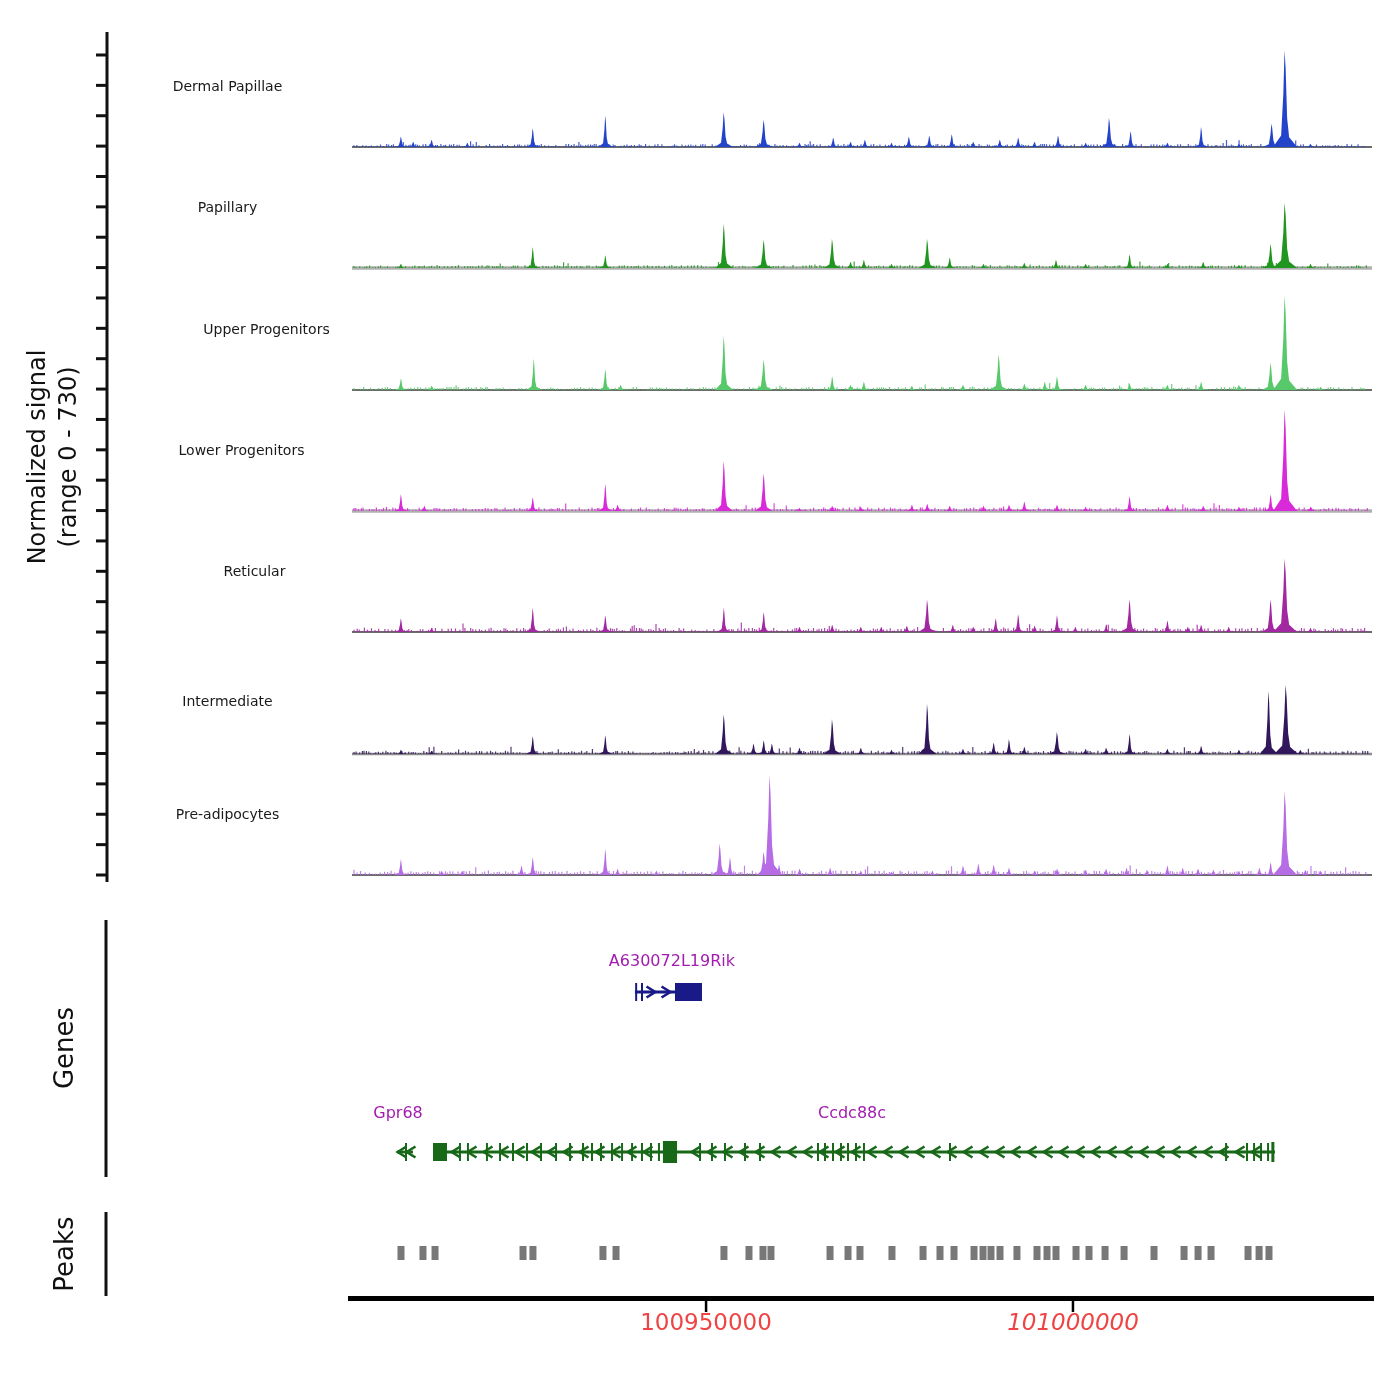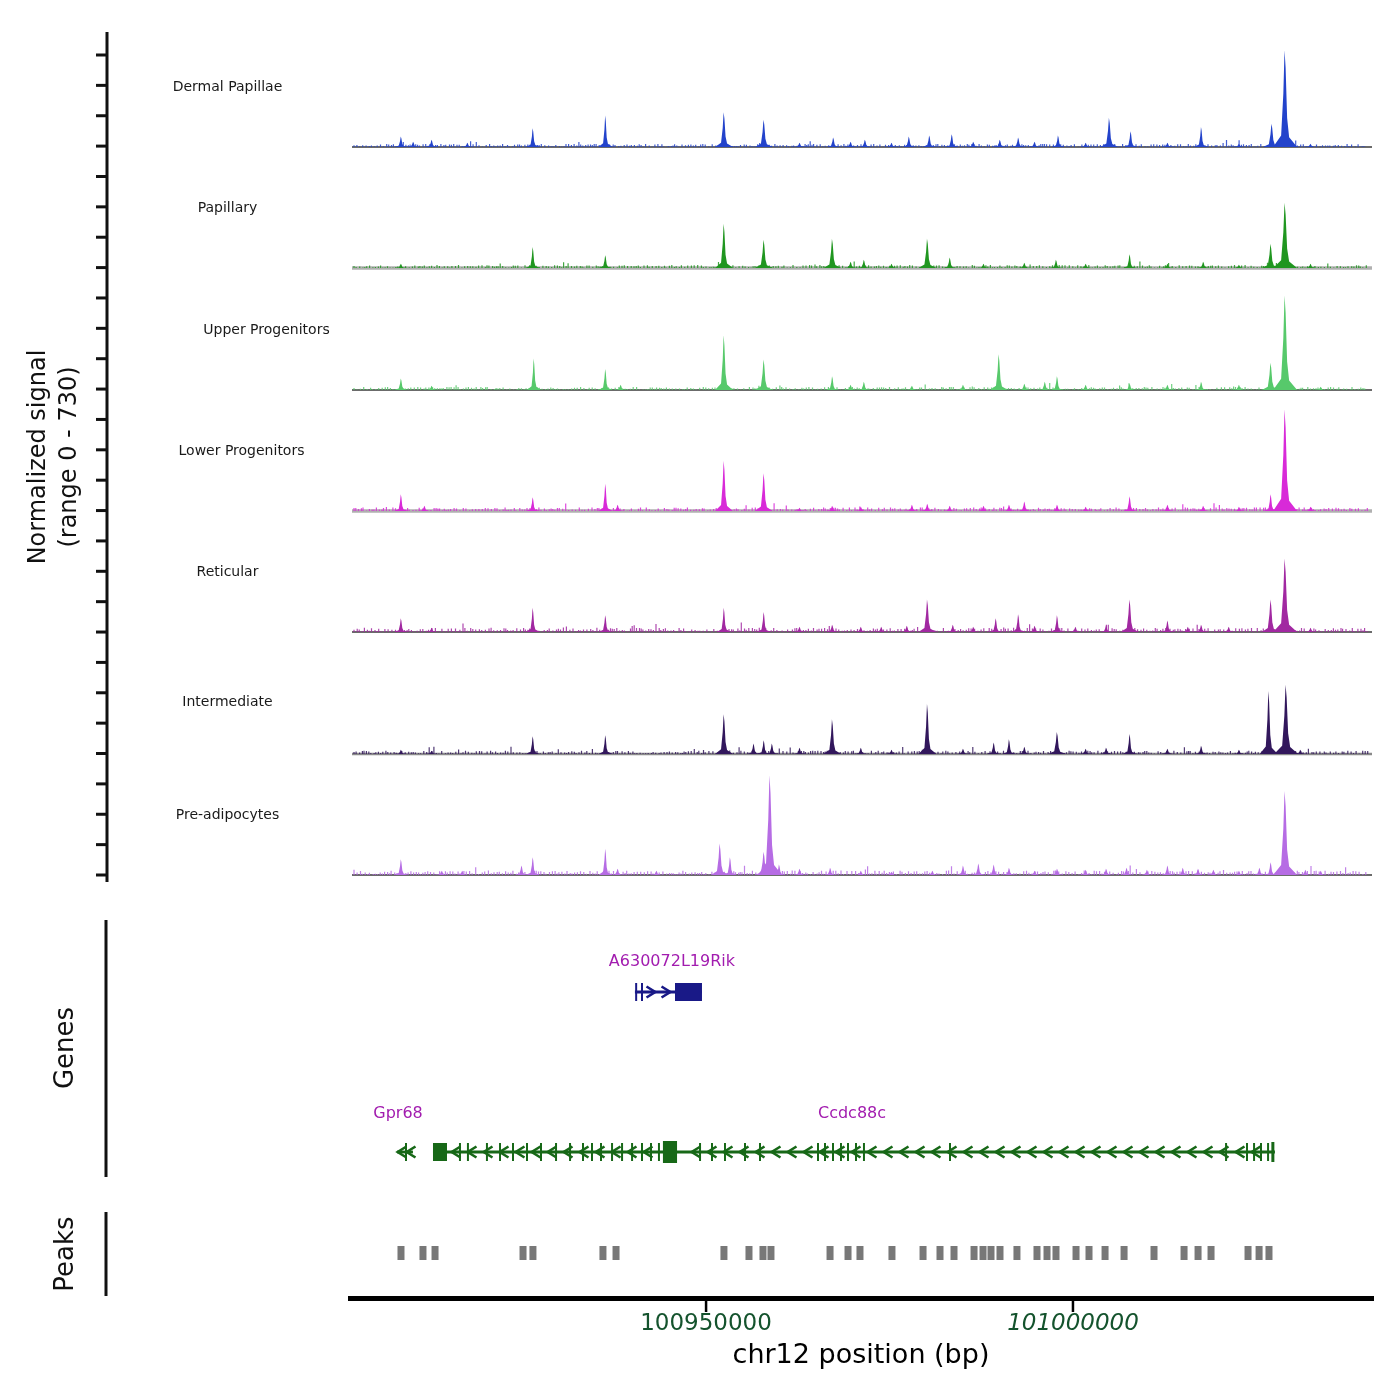--- a/index.html
+++ b/index.html
@@ -6,21 +6,21 @@
   body{width:1400px;height:1400px;position:relative;font-family:"DejaVu Sans","Liberation Sans",sans-serif;}
   .figure{position:absolute;inset:0;}
   #gfx{position:absolute;left:0;top:0;}
   .abs{position:absolute;}
   .center{transform:translate(-50%,-50%);}
   .rot{transform:translate(-50%,-50%) rotate(-90deg);white-space:nowrap;}
   .ylab{font-size:24px;color:#111;text-align:center;line-height:31px;}
   .track-label{font-size:14px;color:#1a1a1a;text-align:center;white-space:nowrap;}
   .section-label{font-size:26px;color:#111;}
   .gene-label{font-size:16px;color:#a21caf;white-space:nowrap;}
-  .xtick-label{font-size:23px;color:#14532d;white-space:nowrap;}
+  .xtick-label{font-size:23px;color:#ef4444;white-space:nowrap;}
   .x-title{font-size:27px;color:#000;white-space:nowrap;}
 </style>
 </head>
 <body>
 
 <div class="figure">
   <svg id="gfx" width="1400" height="1400">
       <line x1="107" y1="32" x2="107" y2="882" stroke="#111" stroke-width="3"></line>
       <line x1="96" y1="55" x2="107" y2="55" stroke="#111" stroke-width="3"></line>
       <line x1="96" y1="85.37037037037037" x2="107" y2="85.37037037037037" stroke="#111" stroke-width="3"></line>
@@ -426,31 +426,30 @@
   <div class="abs rot ylab" style="left:53px;top:457px;">
     <span style="display:block;">Normalized signal</span>
     <span style="display:block;">(range 0 - 730)</span>
   </div>
 
   <div id="track-labels">
       <div class="abs track-label" style="left: 110px; width: 235px; top: 78px;">Dermal Papillae</div>
       <div class="abs track-label" style="left: 110px; width: 235px; top: 199px;">Papillary</div>
       <div class="abs track-label" style="left: 117px; width: 235px; top: 321px; margin-left: 32px;">Upper Progenitors</div>
       <div class="abs track-label" style="left: 110px; width: 235px; top: 442px; margin-left: 14px;">Lower Progenitors</div>
-      <div class="abs track-label" style="left: 110px; width: 235px; top: 563px;">Reticular</div>
+      <div class="abs track-label" style="left: 110px; width: 235px; top: 563px; padding-left: 27px;">Reticular</div>
       <div class="abs track-label" style="left: 110px; width: 235px; top: 685px; margin-top: 8px;">Intermediate</div>
       <div class="abs track-label" style="left: 110px; width: 235px; top: 806px;">Pre-adipocytes</div>
     </div>
 
   <div class="abs rot section-label" style="left:64px;top:1048px;">Genes</div>
   <div class="abs rot section-label" style="left:64px;top:1254px;">Peaks</div>
 
   <div id="gene-labels">
       <div class="abs gene-label" style="left: 671.93px; top: 951px; transform: translateX(-50%);">A630072L19Rik</div>
       <div class="abs gene-label" style="left: 398.034px; top: 1103px; transform: translateX(-50%);">Gpr68</div>
       <div class="abs gene-label" style="left: 852.006px; top: 1103px; transform: translateX(-50%);">Ccdc88c</div>
     </div>
 
   <div class="abs center xtick-label" style="left:706px;top:1322px;">100950000</div>
   <div class="abs center xtick-label" style="left:1073px;top:1322px;font-style:italic;">101000000</div>
 
-  <div class="abs center x-title" style="left:861px;top:1353px;">chr12 position (bp)</div>
 </div>
 
 </body></html>

